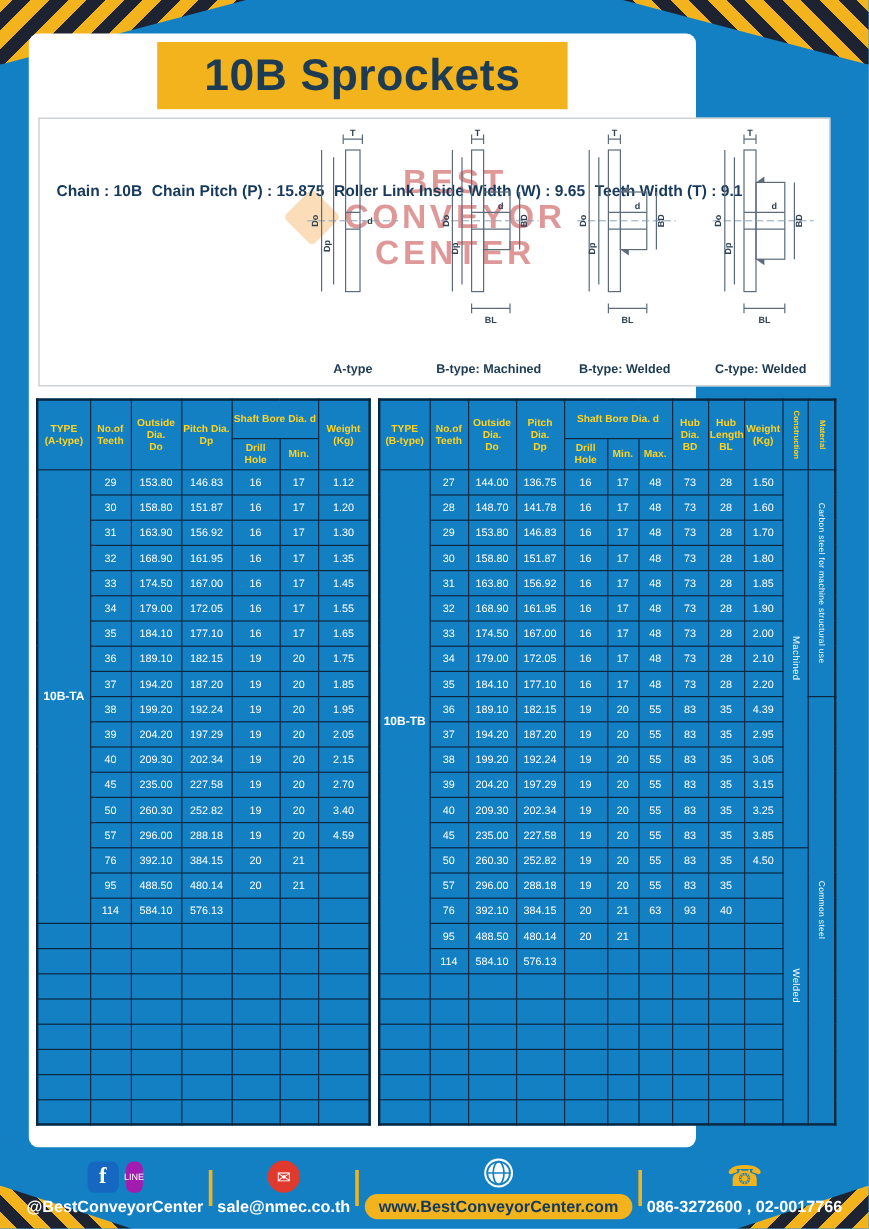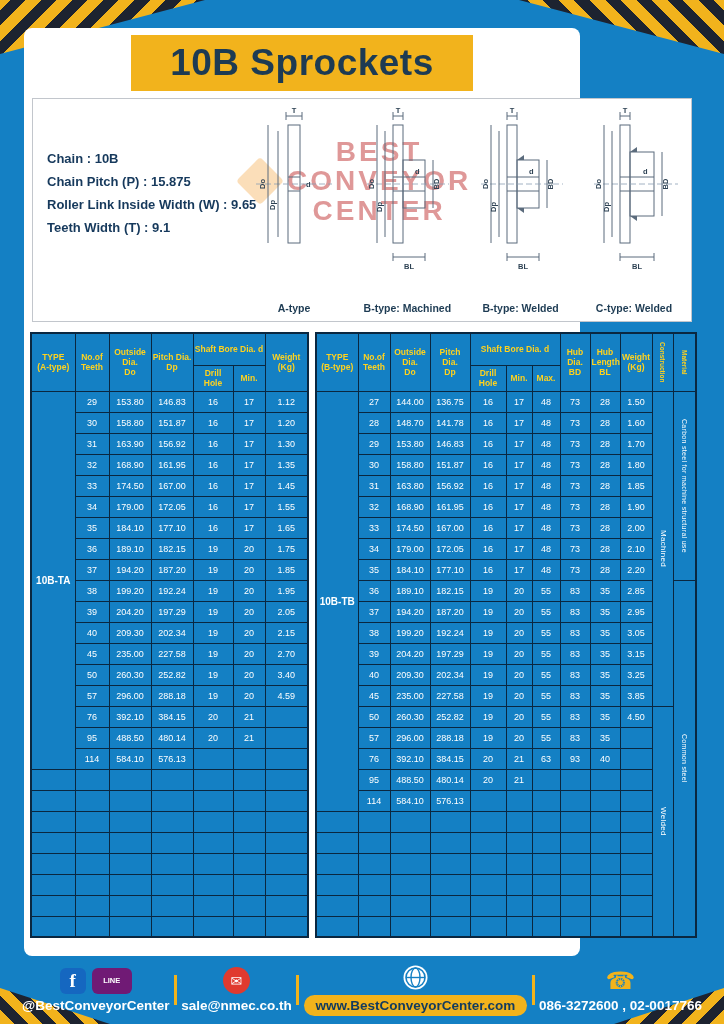--- a/index.html
+++ b/index.html
@@ -38,21 +38,21 @@
     width:342px; height:56px; background:#f2b31c;
     display:flex; align-items:center; justify-content:center;
   }
   .banner h1 { font-size:37px; font-weight:bold; color:#1d3b53; letter-spacing:0.5px; }
 
   
   .specbox {
     position:absolute; left:8px; top:70px; width:660px; height:224px;
     border:1px solid #c2c6cc; background:#fff;
   }
-  .specs { position:absolute; left:14px; top:52px; display:flex; flex-direction:column; gap:8px; z-index:2; }
+  .specs { position:absolute; left:14px; top:52px; display:flex; flex-direction:row; gap:8px; z-index:2; }
   .spec-line { font-size:13px; font-weight:bold; color:#16395c; white-space:nowrap; }
 
   .watermark {
     position:absolute; left:210px; top:38px; z-index:1;
     display:flex; align-items:center; gap:10px; opacity:0.45; pointer-events:none;
   }
   .wm-logo { width:34px; height:34px; background:#f2a23c; transform:rotate(45deg); border-radius:4px; opacity:0.8; }
   .wm-text div { font-size:28px; font-weight:bold; color:#b91c1c; line-height:1.05; letter-spacing:3px;text-align:center; }
 
   .drawings {
@@ -105,22 +105,22 @@
   .f-col { display:flex; flex-direction:column; align-items:center; gap:4px; }
   .f-icons { display:flex; gap:6px; align-items:center; }
   .f-text { font-size:13.5px; font-weight:bold; color:#ffffff; white-space:nowrap; }
   .f-div { width:3px; height:30px; background:#f2b31c; }
   .icon-fb {
     width:26px; height:26px; border-radius:6px; background:#1567c0;
     color:#fff; font-weight:bold; font-size:19px; line-height:25px; text-align:center;
     font-family:"Liberation Serif", serif;
   }
   .icon-line {
-    width:40px; height:26px; border-radius:6px; background:#701a75;
-    color:#fff; font-weight:bold; font-size:7.5px; display:flex; align-items:center; justify-content:center;
+    width:14px; height:26px; border-radius:6px; background:#a21caf;
+    color:#fff; font-weight:normal; font-size:7.5px; display:flex; align-items:center; justify-content:center;
   }
   .icon-mail {
     width:27px; height:27px; border-radius:50%; background:#e03a2f;
     color:#fff; font-size:14px; display:flex; align-items:center; justify-content:center;
   }
   .icon-globe { width:27px; height:27px; }
   .icon-phone { font-size:24px; color:#f2b31c; line-height:26px; }
   .f-pill {
     background:#f2b31c; color:#123a5e; font-weight:bold; font-size:13.5px;
     padding:3px 12px; border-radius:12px; white-space:nowrap;
@@ -663,21 +663,21 @@
         </tr>
         <tr>
           <td>36</td>
           <td>189.10</td>
           <td>182.15</td>
           <td>19</td>
           <td>20</td>
           <td>55</td>
           <td>83</td>
           <td>35</td>
-          <td>2.85</td>
+          <td>4.39</td>
           <td class="vcell" rowspan="17">Common steel</td>
         </tr>
         <tr>
           <td>37</td>
           <td>194.20</td>
           <td>187.20</td>
           <td>19</td>
           <td>20</td>
           <td>55</td>
           <td>83</td>

